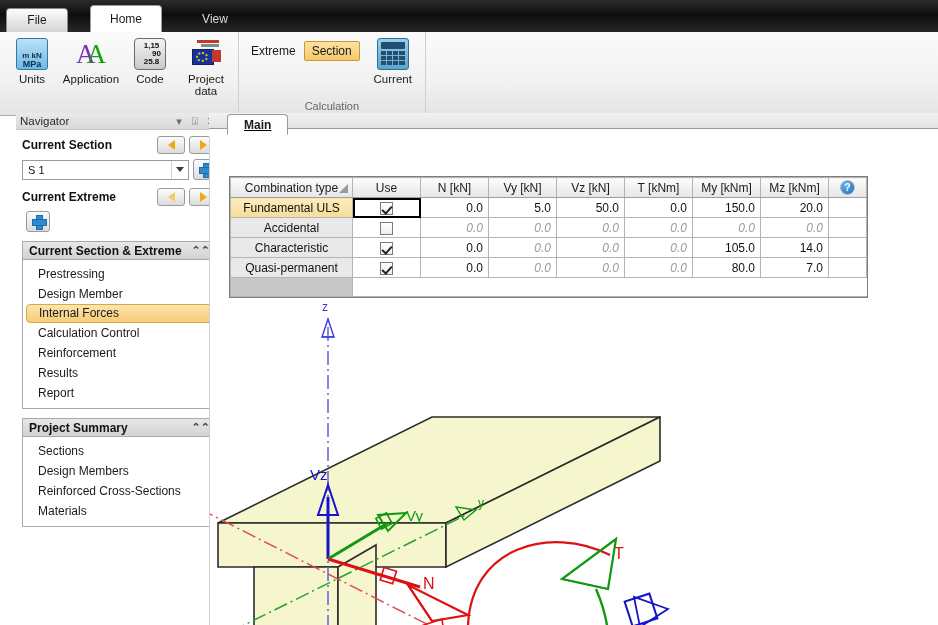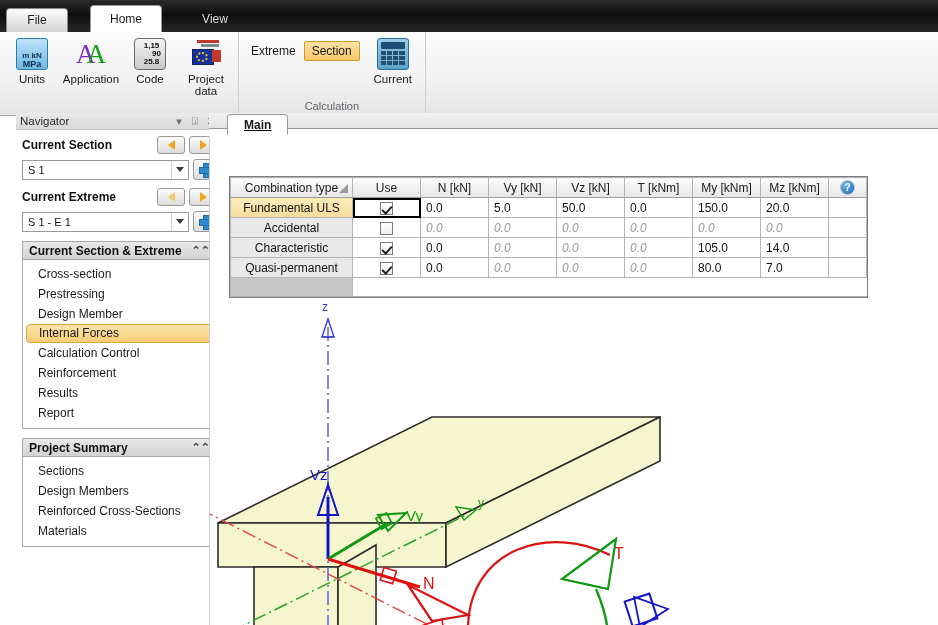--- a/index.html
+++ b/index.html
@@ -294,21 +294,21 @@
   td.c-type {
     background: #e9e9e9; text-align:center; color:#111;
   }
   tr.focus td.c-type {
     background: linear-gradient(to bottom,#fcecbe,#f6dc99);
   }
   td.c-use { text-align:center; background:#fff; padding:0; }
   tr.focus td.c-use {
     outline: 2px solid #000; outline-offset: -2px;
   }
-  td.c-num { background:#fff; color:#111; }
+  td.c-num { text-align: right; background:#fff; color:#111; }
   td.c-num.dim { color:#9a9a9a; font-style: italic; }
   td.c-blank { background:#fff; border-right:none; }
   tr.footer td { height: 19px; }
   tr.footer td.c-type { background:#c8c8c8; }
   tr.footer td.c-rest { background:#fff; border-right:none; }
 
   .cbox {
     width: 13px; height: 13px; border: 1px solid #7a7a7a;
     background: linear-gradient(to bottom,#fff,#eee);
     display:inline-block; position:relative; vertical-align:middle;
@@ -443,38 +443,31 @@
     <div class="nav-sect-title" style="margin-top:6px">
       <span class="t">Current Extreme</span>
       <span class="arrbtn">
           <span class="tri-l pale"></span>
         </span>
       <span class="arrbtn">
           <span class="tri-r"></span>
         </span>
     </div>
     <div class="combo-row">
-      <div class="combo">
-        <span class="val">S 1 - E 1</span>
-        <span class="dd">
-            <i class="dd-tri"></i>
-          </span>
-      </div>
       <div class="plusbtn">
           <span class="plus-shape"></span>
         </div>
     </div>
 
     <div class="panel">
       <div class="panel-head">
         <span class="t">Current Section &amp; Extreme</span>
         <span class="chev">⌃⌃</span>
       </div>
       <div class="panel-list">
-        <div class="plist-item">Cross-section</div>
         <div class="plist-item">Prestressing</div>
         <div class="plist-item">Design Member</div>
         <div class="plist-item sel">Internal Forces</div>
         <div class="plist-item">Calculation Control</div>
         <div class="plist-item">Reinforcement</div>
         <div class="plist-item">Results</div>
         <div class="plist-item">Report</div>
       </div>
     </div>
 

